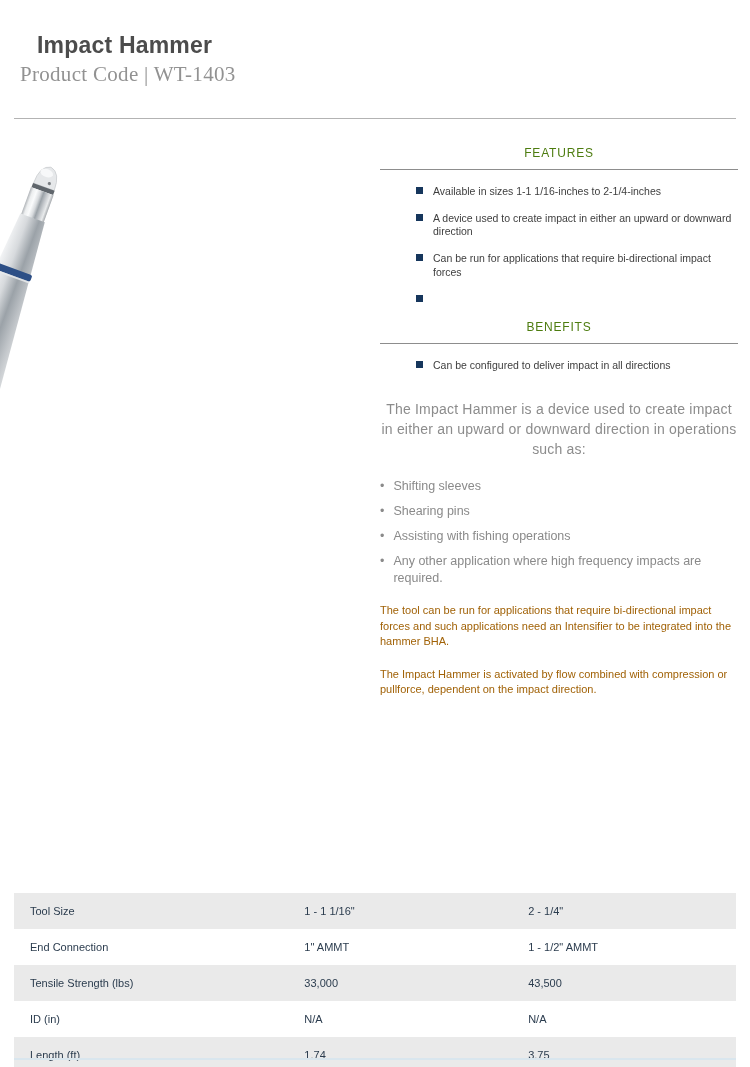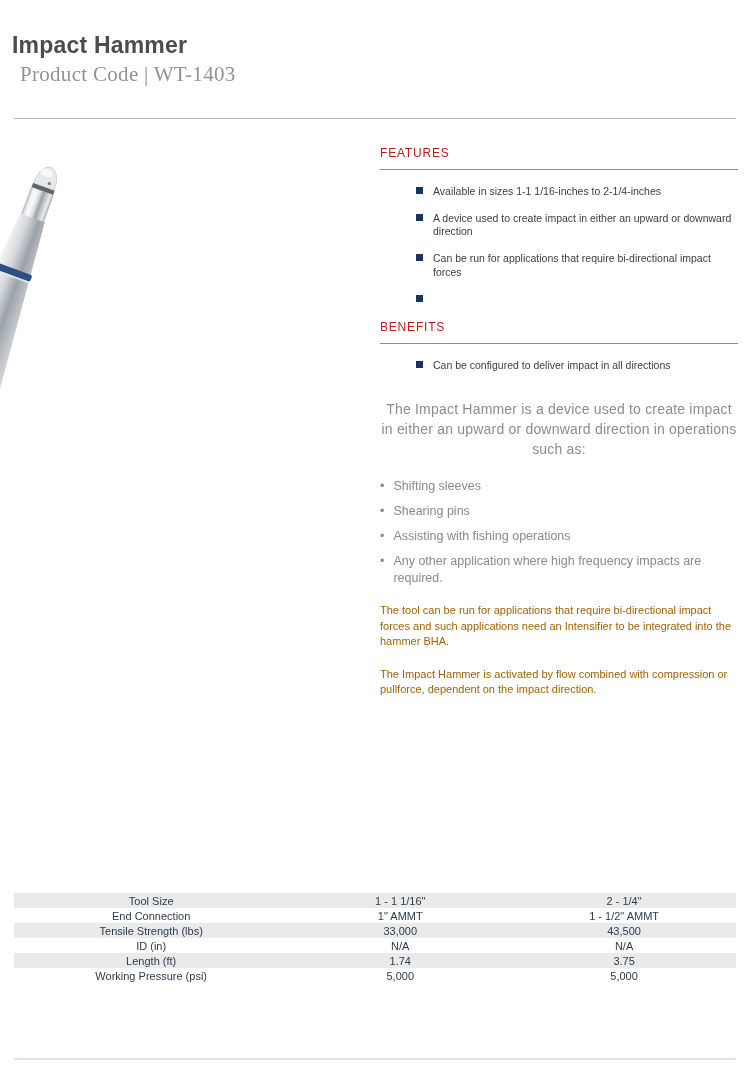--- a/index.html
+++ b/index.html
@@ -1,39 +1,39 @@
 <!DOCTYPE html>
 <html><head>
 <meta charset="utf-8">
 <style>
   html,body{margin:0;padding:0;background:#fff;}
   body{width:750px;height:1067px;position:relative;font-family:"Liberation Sans",sans-serif;overflow:hidden;}
 
-  .page-title{position:absolute;left:12px;top:32px;font-size:23px;font-weight:bold;color:#4c4c4c;letter-spacing:0.2px;}
+  .page-title{position:absolute;left:37px;top:32px;font-size:23px;font-weight:bold;color:#4c4c4c;letter-spacing:0.2px;}
   .page-subtitle{position:absolute;left:20px;top:62px;font-size:21px;font-weight:400;color:#929292;letter-spacing:0.3px;font-family:Liberation Serif, serif;}
   .top-rule{position:absolute;left:14px;right:14px;top:118px;border-top:1px solid #b3b3b3;}
 
   .photo-wrap{position:absolute;left:0;top:130px;width:370px;height:745px;}
 
   .rightcol{position:absolute;left:380px;top:146px;width:358px;}
-  .sec-heading{font-size:12px;color:#b91c1c;letter-spacing:0.8px;font-weight:400;}
+  .sec-heading{font-size:12px;color:#4d7c0f;letter-spacing:0.8px;font-weight:400;text-align:center;}
   .sec-rule{border:none;border-top:1px solid #8d8d8d;margin:9px 0 0 0;}
   .bullet-list{margin-top:15px;}
   .bullet-item{display:flex;align-items:flex-start;gap:10px;margin-bottom:14px;font-size:10.5px;color:#3e3e3e;line-height:1.25;padding-left:36px;}
   .sq{flex:none;width:7px;height:7px;background:#16365c;margin-top:2px;}
   .benefits-block{margin-top:18px;}
 
   .intro-para{margin-top:27px;font-size:14px;color:#8c8c8c;line-height:1.45;letter-spacing:0.2px;text-align:center;}
   .app-list{margin-top:18px;}
   .app-item{display:flex;gap:9px;font-size:12.5px;color:#8a8a8a;line-height:1.3;margin-bottom:9px;}
   .dot{flex:none;font-size:12.5px;line-height:1.3;color:#8a8a8a;}
   .body-para{margin-top:17px;font-size:11px;color:#a16207;line-height:1.42;}
 
   .spec-table{position:absolute;left:14px;top:893px;width:722px;border-collapse:collapse;table-layout:fixed;}
-  .spec-table td{font-size:11px;color:#2b3c4e;text-align:center;height:15px;padding:0 4px;vertical-align:middle;}
+  .spec-table td{font-size:11px;color:#2b3c4e;text-align:left;height:36px;padding:0 16px;vertical-align:middle;}
   .spec-table tr:nth-child(odd){background:#eaeaea;}
 
   .bottom-line{position:absolute;left:14px;right:14px;top:1058px;border-top:2px solid #d9e6ee;}
 </style>
 </head>
 <body>
 
 <div>
 
   <div class="page-title">Impact Hammer</div>

